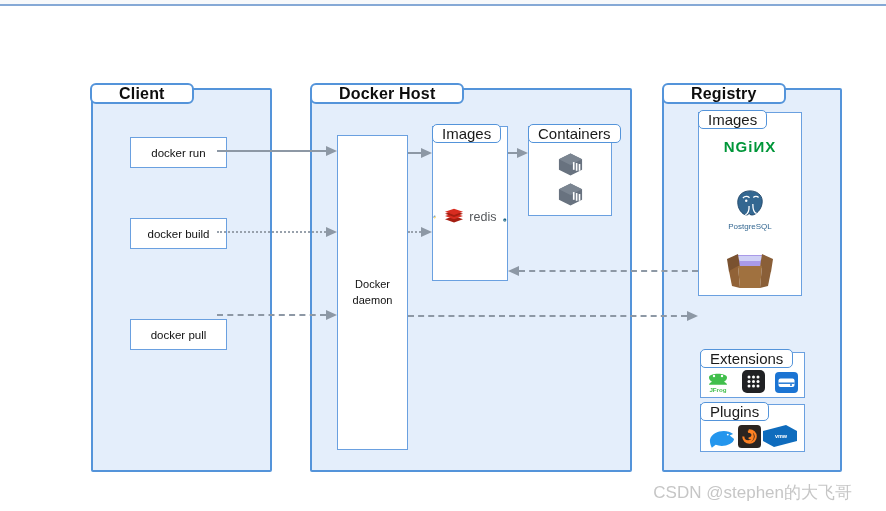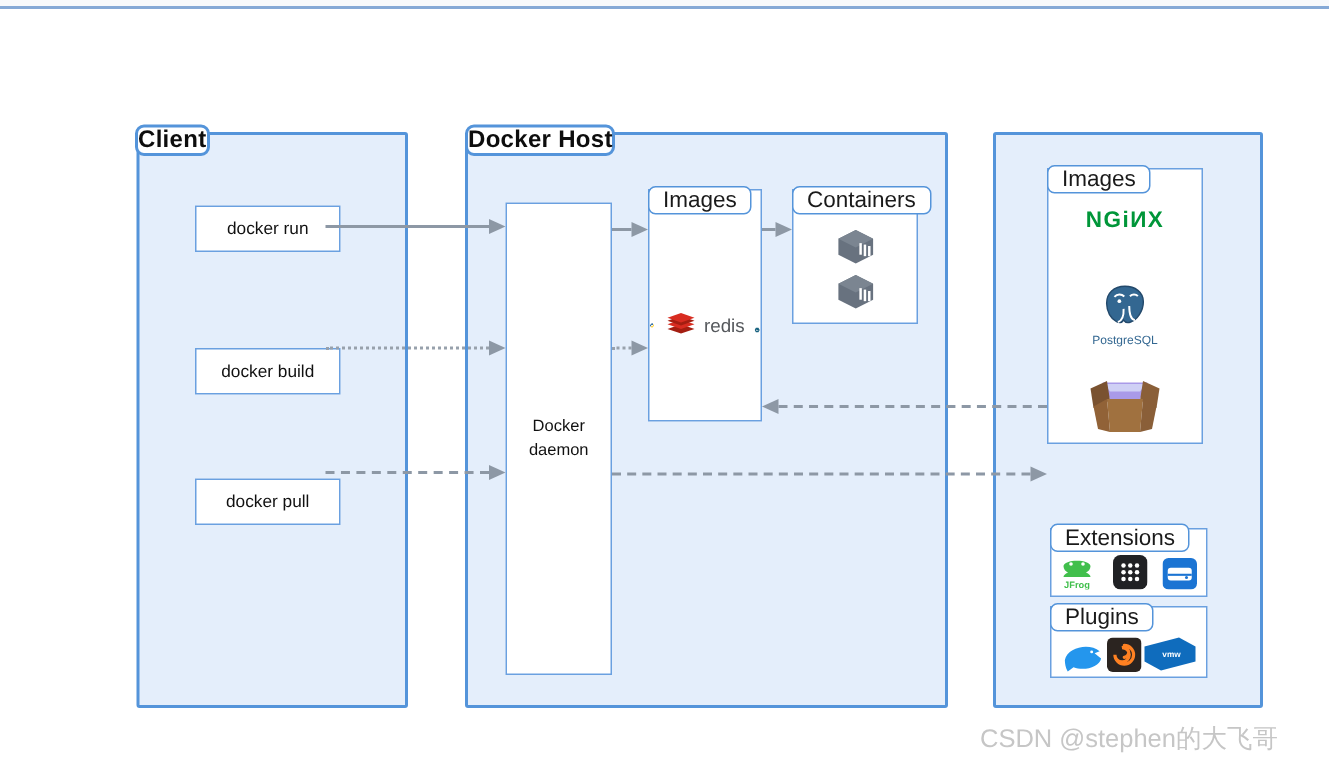--- a/index.html
+++ b/index.html
@@ -7,35 +7,35 @@
   .top-strip{position:absolute;top:0;left:0;right:0;height:4px;background:#f7f9fb;border-bottom:2px solid #85a9d6;}
 
   
   .group{position:absolute;background:#e4eefb;border:2px solid #5494da;border-radius:2px;z-index:0;}
   #client-box{left:91px;top:88px;width:177px;height:380px;}
   #host-box{left:310px;top:88px;width:318px;height:380px;}
   #registry-box{left:662px;top:88px;width:176px;height:380px;}
 
   
   .tab{position:absolute;background:#fff;border:2px solid #5494da;border-radius:6px;display:flex;align-items:center;justify-content:center;z-index:4;box-sizing:border-box;}
-  .tab.big{height:21px;padding:0 0;font-weight:bold;font-size:16px;color:#0d0d0d;letter-spacing:.2px;}
+  .tab.big{height:21px;padding:0 27px;font-weight:bold;font-size:16px;color:#0d0d0d;letter-spacing:.2px;}
   #client-tab{left:90px;top:83px;}
   #host-tab{left:310px;top:83px;}
   #registry-tab{left:662px;top:83px;}
   .tab.small{height:19px;padding:0 9px;font-size:15px;border-width:1.5px;border-radius:5px;color:#1a1a1a;}
   #host-images-tab{left:432px;top:124px;}
   #containers-tab{left:528px;top:124px;}
   #registry-images-tab{left:698px;top:110px;}
   #extensions-tab{left:700px;top:349px;}
   #plugins-tab{left:700px;top:402px;}
 
   
   .wbox{position:absolute;background:#fff;border:1.5px solid #6aa0e0;box-sizing:border-box;z-index:1;}
   .cmd{width:97px;height:31px;left:130px;display:flex;align-items:center;justify-content:center;font-size:11.5px;color:#111;}
-  #cmd-run{top:137px;} #cmd-build{top:232px;} #cmd-pull{top:319px;}
+  #cmd-run{top:137px;} #cmd-build{top:218px;} #cmd-pull{top:319px;}
   #daemon-box{left:337px;top:135px;width:71px;height:315px;display:flex;align-items:center;justify-content:center;}
   #daemon-box .lbl{font-size:11px;color:#111;text-align:center;line-height:1.4;width:52px;}
   #host-images-box{left:432px;top:126px;width:76px;height:155px;display:flex;flex-direction:row;align-items:center;padding-top:26px;gap:7px;}
   #containers-box{left:528px;top:126px;width:84px;height:90px;display:flex;flex-direction:column;align-items:center;padding-top:25px;gap:5px;}
   #registry-images-box{left:698px;top:112px;width:104px;height:184px;display:flex;flex-direction:column;align-items:center;padding-top:25px;}
   #extensions-box{left:700px;top:352px;width:105px;height:46px;display:flex;align-items:flex-end;justify-content:space-between;padding:0 6px 4px 4px;}
   #plugins-box{left:700px;top:404px;width:105px;height:48px;display:flex;align-items:flex-end;justify-content:space-between;padding:0 6px 3px 6px;}
 
   .redis-row{display:flex;align-items:center;gap:4px;}
   .redis-text{font-size:12.5px;color:#55585c;}
@@ -63,20 +63,23 @@
 
   <section class="group" id="client-box"></section>
   <section class="group" id="host-box"></section>
   <section class="group" id="registry-box"></section>
 
   <div class="tab big" id="client-tab">
       <span>Client</span>
     </div>
   <div class="tab big" id="host-tab">
       <span>Docker Host</span>
+    </div>
+  <div class="tab big" id="registry-tab">
+      <span>Registry</span>
     </div>
 
   <div class="wbox cmd" id="cmd-run">
       <span>docker run</span>
     </div>
   <div class="wbox cmd" id="cmd-build">
       <span>docker build</span>
     </div>
   <div class="wbox cmd" id="cmd-pull">
       <span>docker pull</span>

